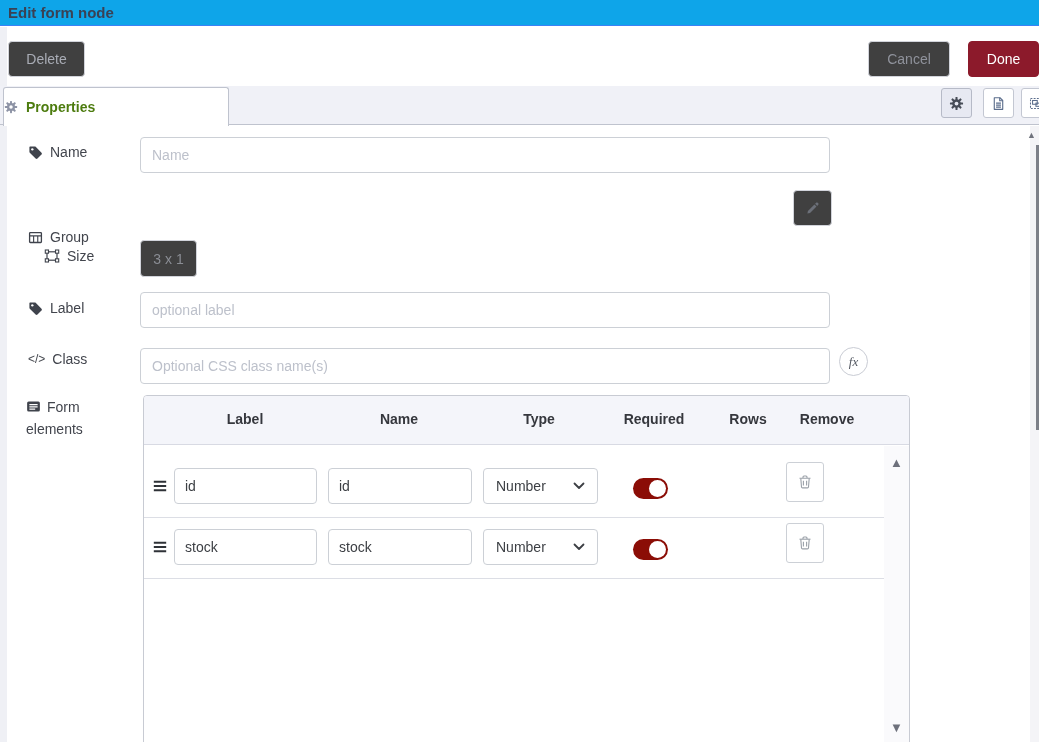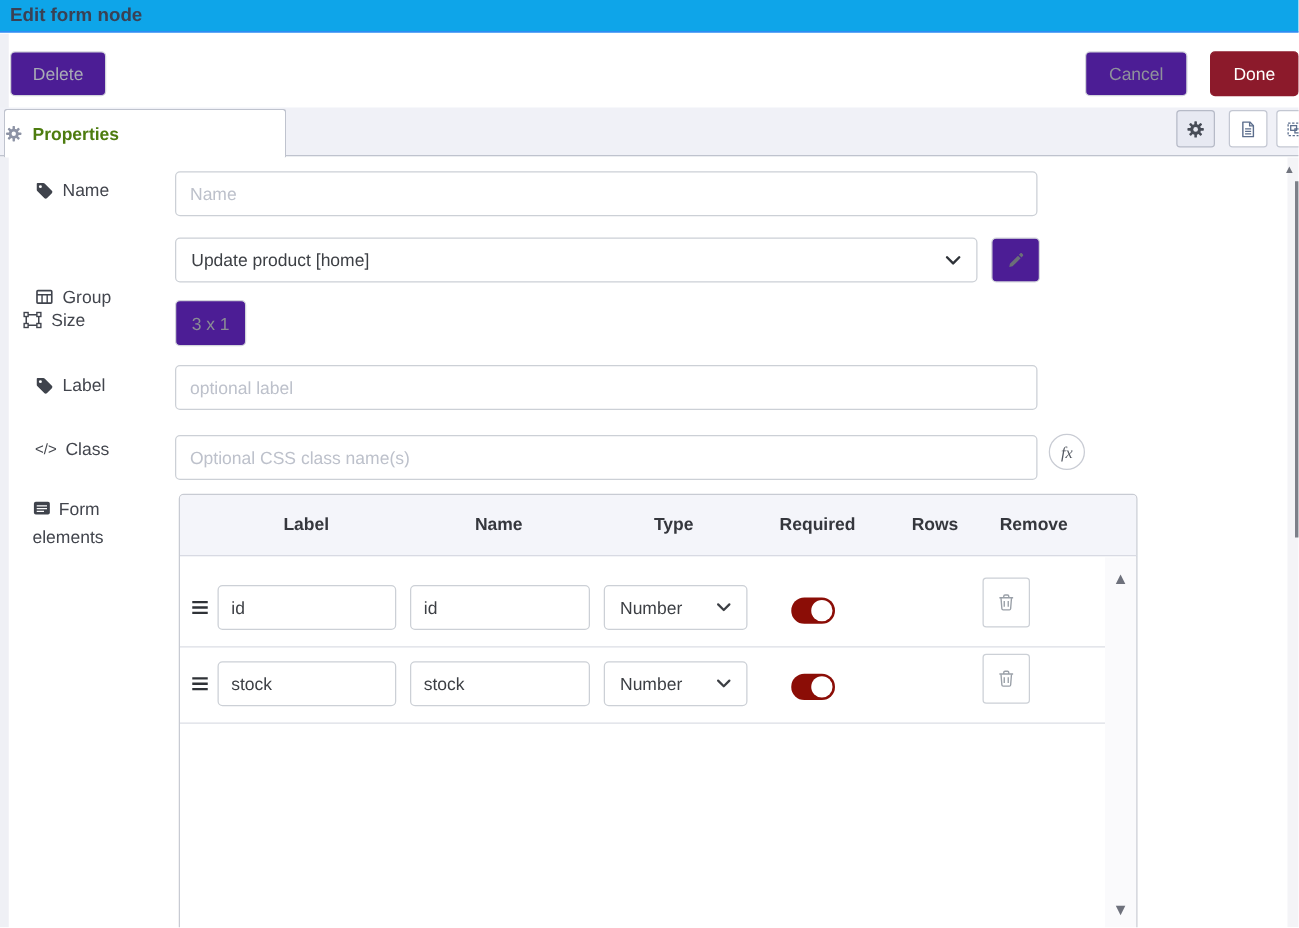--- a/index.html
+++ b/index.html
@@ -10,21 +10,21 @@
   
   .titlebar { position: absolute; left: 0; top: 0; width: 1039px; height: 26px;
     background: #0ea5e9; border-bottom: 1px solid #3b82f6; }
   .titlebar .title { position: absolute; left: 8px; top: 4px; font-size: 15px; font-weight: bold; color: #3a4154; }
 
   
   .edge-strip { position: absolute; left: 0; top: 27px; width: 7px; height: 715px; background: #eff0f5; }
 
   
   .btn { position: absolute; display: flex; align-items: center; justify-content: center;
-    background: #4c1d95; border: 1px solid #d2d4db; border-radius: 4px; font-size: 14px; cursor: pointer; }
+    background: #404040; border: 1px solid #d2d4db; border-radius: 4px; font-size: 14px; cursor: pointer; }
   .btn-delete { left: 8px; top: 41px; width: 77px; height: 36px; color: #a9acb5; }
   .btn-cancel { left: 868px; top: 41px; width: 82px; height: 36px; color: #8f929b; }
   .btn-done   { left: 968px; top: 41px; width: 71px; height: 36px; background: #8c1a2b; border-color: #8c1a2b; color: #fff; }
 
   
   .tabbar { position: absolute; left: 0; top: 86px; width: 1039px; height: 39px;
     background: #f0f1f7; border-bottom: 1px solid #bfc3ce; }
   .tab-props { position: absolute; left: 3px; top: 87px; width: 226px; height: 39px; z-index: 2;
     background: #fff; border: 1px solid #bfc3ce; border-bottom: none; border-radius: 3px 3px 0 0;
     display: flex; align-items: center; gap: 8px; 
@@ -37,21 +37,21 @@
   .ib-gear { left: 941px; }
   .ib-file { left: 983px; }
   .ib-appearance { left: 1021px; }
 
   
   .frm-label { position: absolute; display: flex; align-items: center; gap: 7px;
     font-size: 14px; color: #42454d; }
   .frm-label svg { color: #3f434c; flex: 0 0 auto; }
   .lbl-name { left: 28px; top: 144px; }
   .lbl-group { left: 28px; top: 197px; margin-top: 32px; }
-  .lbl-size { left: 18px; top: 248px; }
+  .lbl-size { left: 44px; top: 248px; }
   .lbl-label { left: 28px; top: 300px; }
   .lbl-class { left: 28px; top: 351px; }
   .lbl-form-elements { left: 26px; top: 396px; width: 88px; display: block; line-height: 22px; }
   .lbl-form-elements svg { vertical-align: -2px; margin-right: 6px; }
 
   .tin { position: absolute; height: 36px; border: 1px solid #ccd0d6; border-radius: 4px;
     padding: 0 11px; font-size: 14px; color: #3c3f44; background: #fff; font-family: inherit; outline: none; }
   .tin::placeholder { color: #bdc1cb; }
   .in-name  { left: 140px; top: 137px; width: 690px; }
   .in-label { left: 140px; top: 292px; width: 690px; }
@@ -185,28 +185,20 @@
     <span>Name</span>
   </div>
   <input class="tin in-name" type="text" placeholder="Name" style="">
 
   <div class="frm-label lbl-group">
     <svg viewBox="0 0 16 16" width="15" height="15" fill="none" stroke="currentColor">
         <rect x="1.7" y="2.7" width="12.6" height="10.6" rx="0.8" stroke-width="1.4"></rect>
         <path d="M1.7 6.2h12.6M6 6.2v7.1M10.4 6.2v7.1" stroke-width="1.2"></path>
       </svg>
     <span>Group</span>
-  </div>
-  <div class="fake-select sel-group">
-    <span>Update product [home]</span>
-    <span class="chev" style="display:inline-flex;">
-      <svg viewBox="0 0 12 8" width="13" height="9" fill="none" stroke="currentColor" stroke-width="1.8" stroke-linecap="round" stroke-linejoin="round">
-          <path d="M1.5 1.5L6 6l4.5-4.5"></path>
-        </svg>
-    </span>
   </div>
   <button class="btn btn-pencil">
     <svg viewBox="0 0 16 16" width="14" height="14" fill="currentColor">
         <path d="M2.2 11.4L1.6 14.4 4.6 13.8 12 6.4 9.6 4 2.2 11.4zM10.4 3.2l2.4 2.4 1.2-1.2c.5-.5.5-1.2 0-1.7l-.7-.7c-.5-.5-1.2-.5-1.7 0l-1.2 1.2z"></path>
       </svg>
   </button>
 
   <div class="frm-label lbl-size">
     <svg viewBox="0 0 16 16" width="16" height="16">
         <rect x="3" y="3.8" width="10" height="8.4" fill="none" stroke="currentColor" stroke-width="1.2"></rect>

